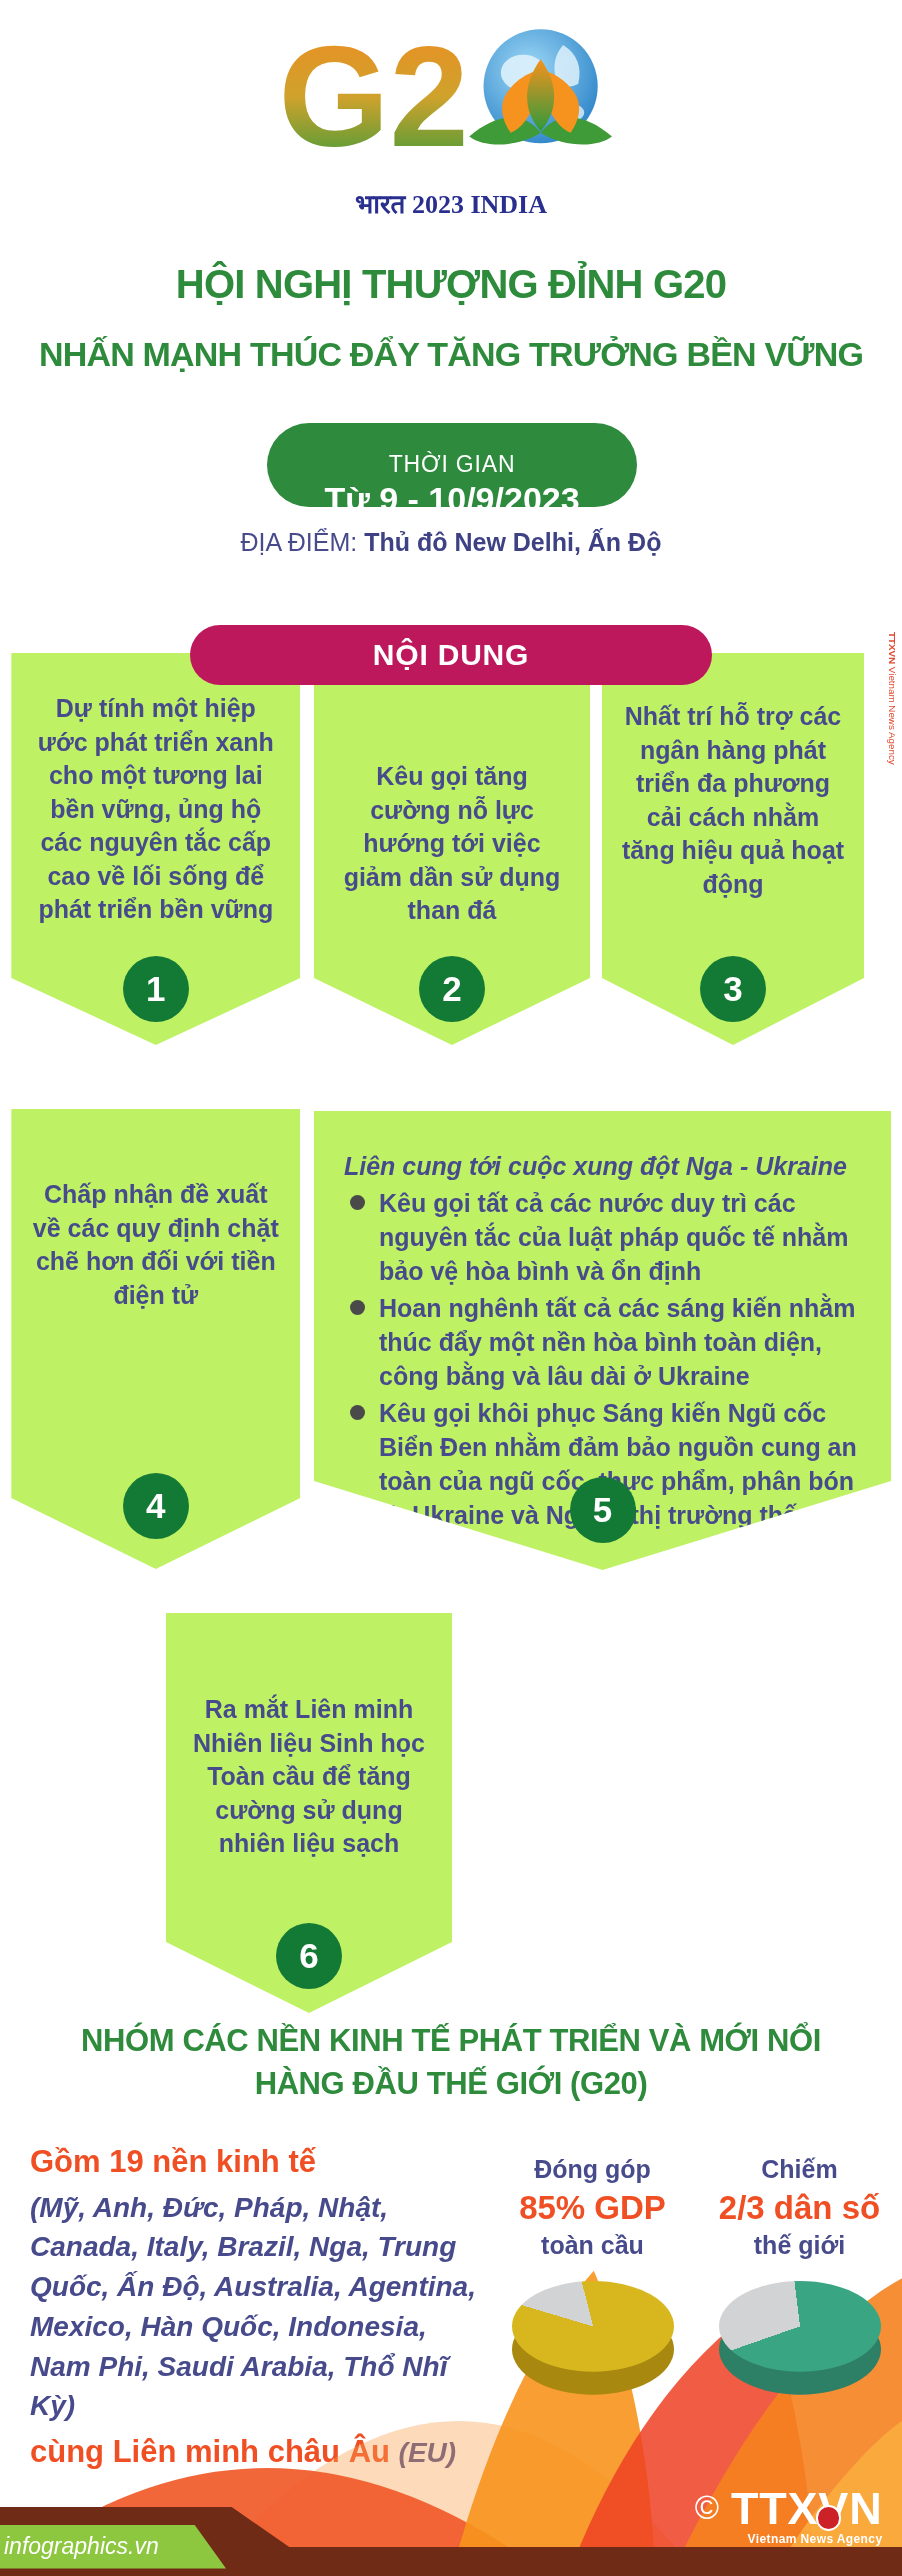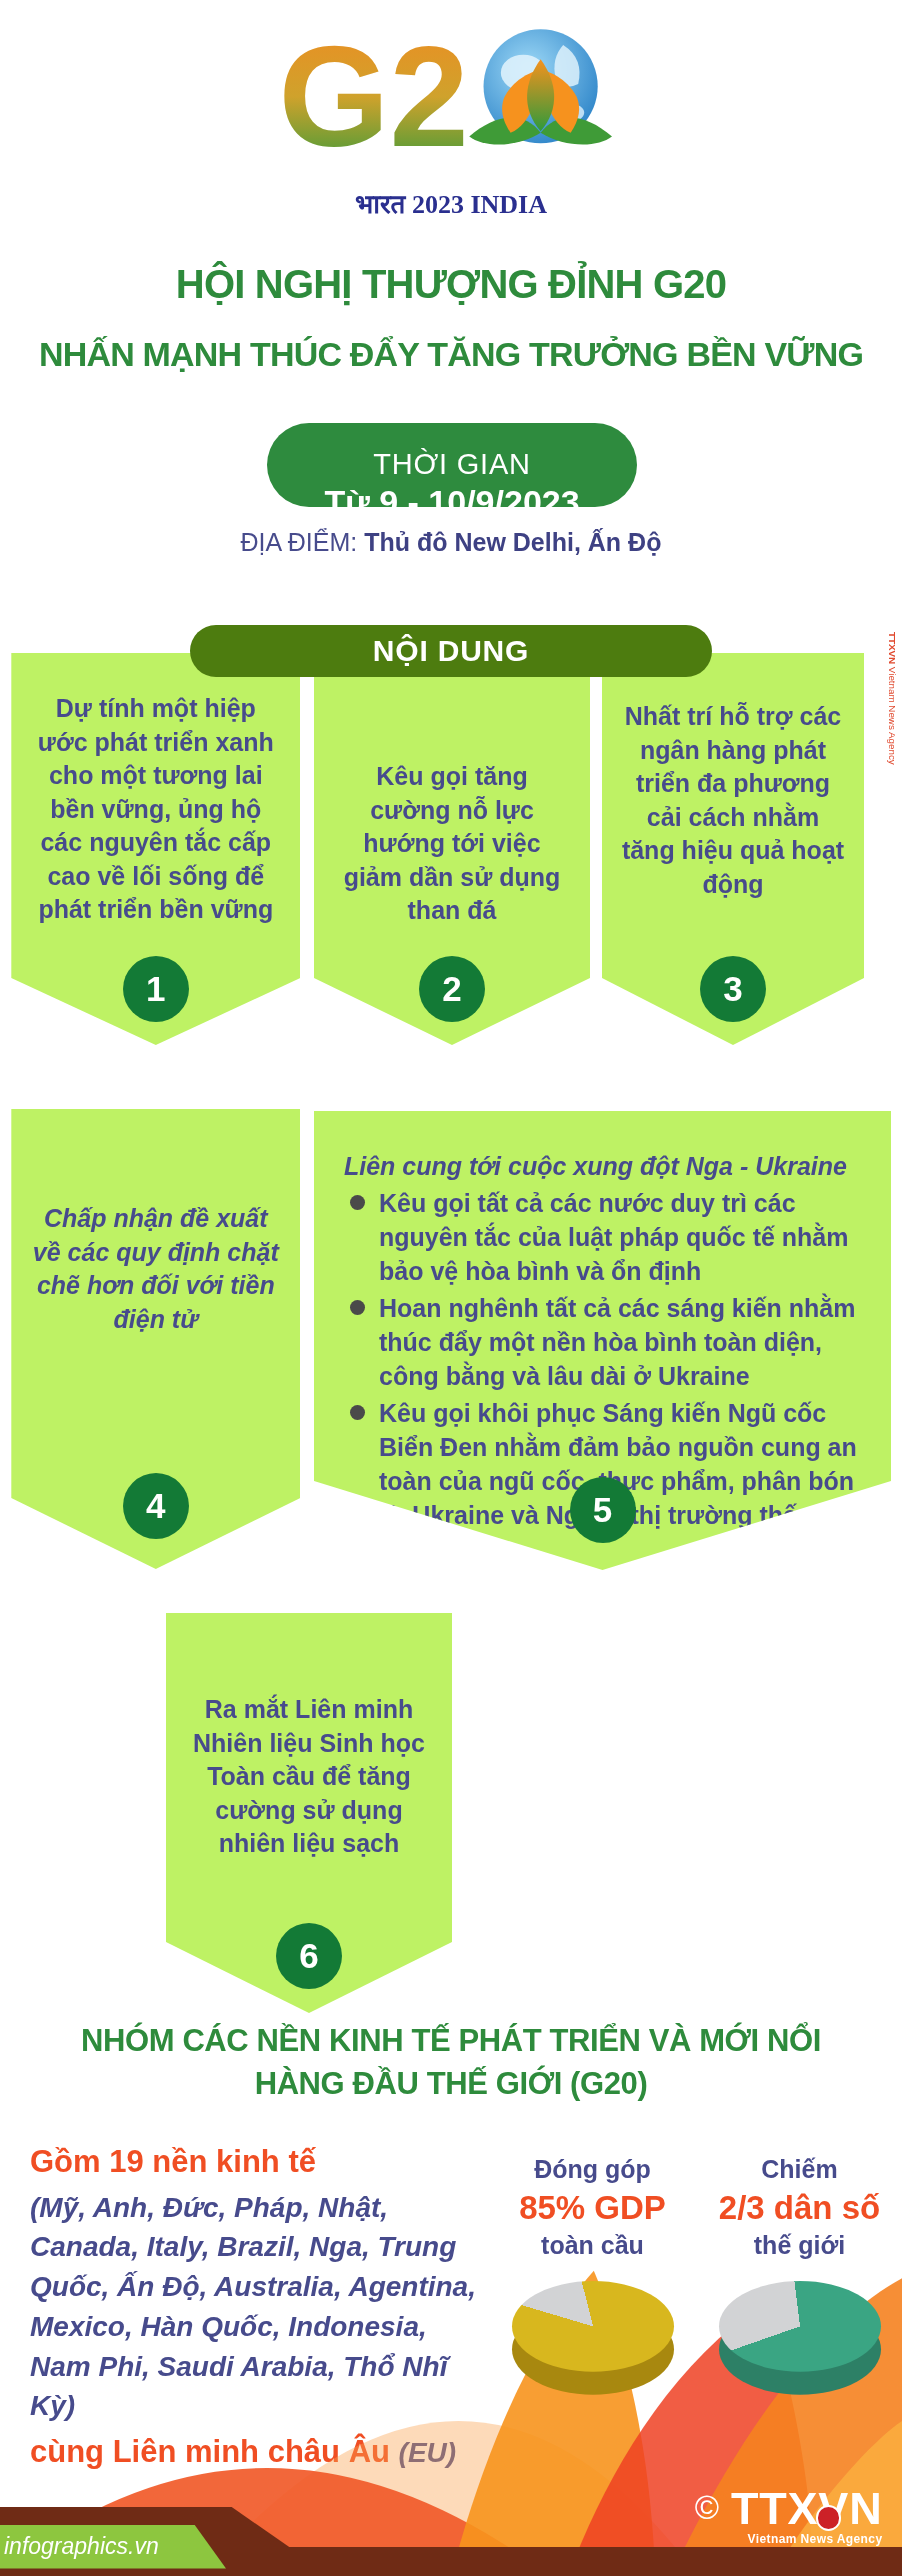--- a/index.html
+++ b/index.html
@@ -13,47 +13,47 @@
   #logo-tagline{top:185px;font-family:"Liberation Serif","DejaVu Serif",serif;
                 font-weight:700;font-size:26px;color:#2a2f8f;}
 
   
   .title1{top:262px;font-size:40px;font-weight:800;color:#2e8b3c;letter-spacing:-0.8px;white-space:nowrap;}
   .title2{top:335px;font-size:34px;font-weight:800;color:#2e8b3c;letter-spacing:-0.8px;white-space:nowrap;}
 
   
   .timebox{left:267px;top:423px;width:370px;height:84px;background:#2e8b3e;border-radius:42px;
            display:flex;flex-direction:column;align-items:center;justify-content:center;color:#fff;}
-  .timebox .t1{font-size:29px;letter-spacing:0.8px;margin-top:40px;}
+  .timebox .t1{font-size:23px;letter-spacing:0.8px;margin-top:40px;}
   .timebox .t2{font-size:34px;font-weight:800;margin-top:1.5px;}
 
   .location{top:528px;font-size:25px;color:#474b8c;}
   .location .lab{font-weight:400;}
   .location .val{font-weight:800;color:#3e4183;}
 
   
-  .pill{left:190px;top:625px;width:522px;height:52px;background:#4d7c0f;border-radius:33px;
+  .pill{left:190px;top:625px;width:522px;height:60px;background:#be185d;border-radius:33px;
         display:flex;align-items:center;justify-content:center;color:#fff;font-size:30px;font-weight:800;
         letter-spacing:0.8px;z-index:5;}
 
   
   .pennant{background:#bef264;color:#474b8c;font-weight:700;text-align:center;z-index:2;}
   .pennant .txt{padding:0 19.5px;font-size:25px;line-height:1.34;}
   .numcircle{position:absolute;left:50%;transform:translateX(-50%);width:66px;height:66px;border-radius:50%;
              background:#137a36;color:#fff;font-size:35px;font-weight:800;display:flex;align-items:center;
              justify-content:center;z-index:3;}
   .row1{top:653px;height:392px;clip-path:polygon(0 0,100% 0,100% 325px,50% 100%,0 325px);}
   .row1 .numcircle{bottom:22.6px;}
   #box1{left:11.3px;width:289px;} #box1 .txt{margin-top:39px;}
   #box2{left:314px;width:276px;} #box2 .txt{margin-top:107px;}
   #box3{left:602px;width:262px;text-align:center;} #box3 .txt{margin-top:47px;}
 
   #box4{left:11.3px;top:1109px;width:289px;height:460px;
         clip-path:polygon(0 0,100% 0,100% 389px,50% 100%,0 389px);}
-  #box4 .txt{margin-top:93px;font-style:italic;}
+  #box4 .txt{margin-top:69px;}
   #box4 .numcircle{bottom:30px;}
 
   #box5{left:314px;top:1111px;width:577px;height:459px;text-align:left;
         clip-path:polygon(0 0,100% 0,100% 370px,50% 100%,0 370px);}
   #box5 .inner{padding:41px 25.6px 0 30px;}
   #box5 .intro{font-style:italic;font-weight:600;font-size:25px;color:#474b8c;margin-bottom:4.5px;}
   #box5 .bullet{position:relative;padding-left:35px;font-size:25px;font-weight:700;color:#474b8c;
                 line-height:1.36;margin-top:3px;}
   #box5 .dot{position:absolute;left:6px;top:9.8px;width:15px;height:15px;border-radius:50%;background:#4a4a4a;}
   #box5 .numcircle{bottom:27px;}

